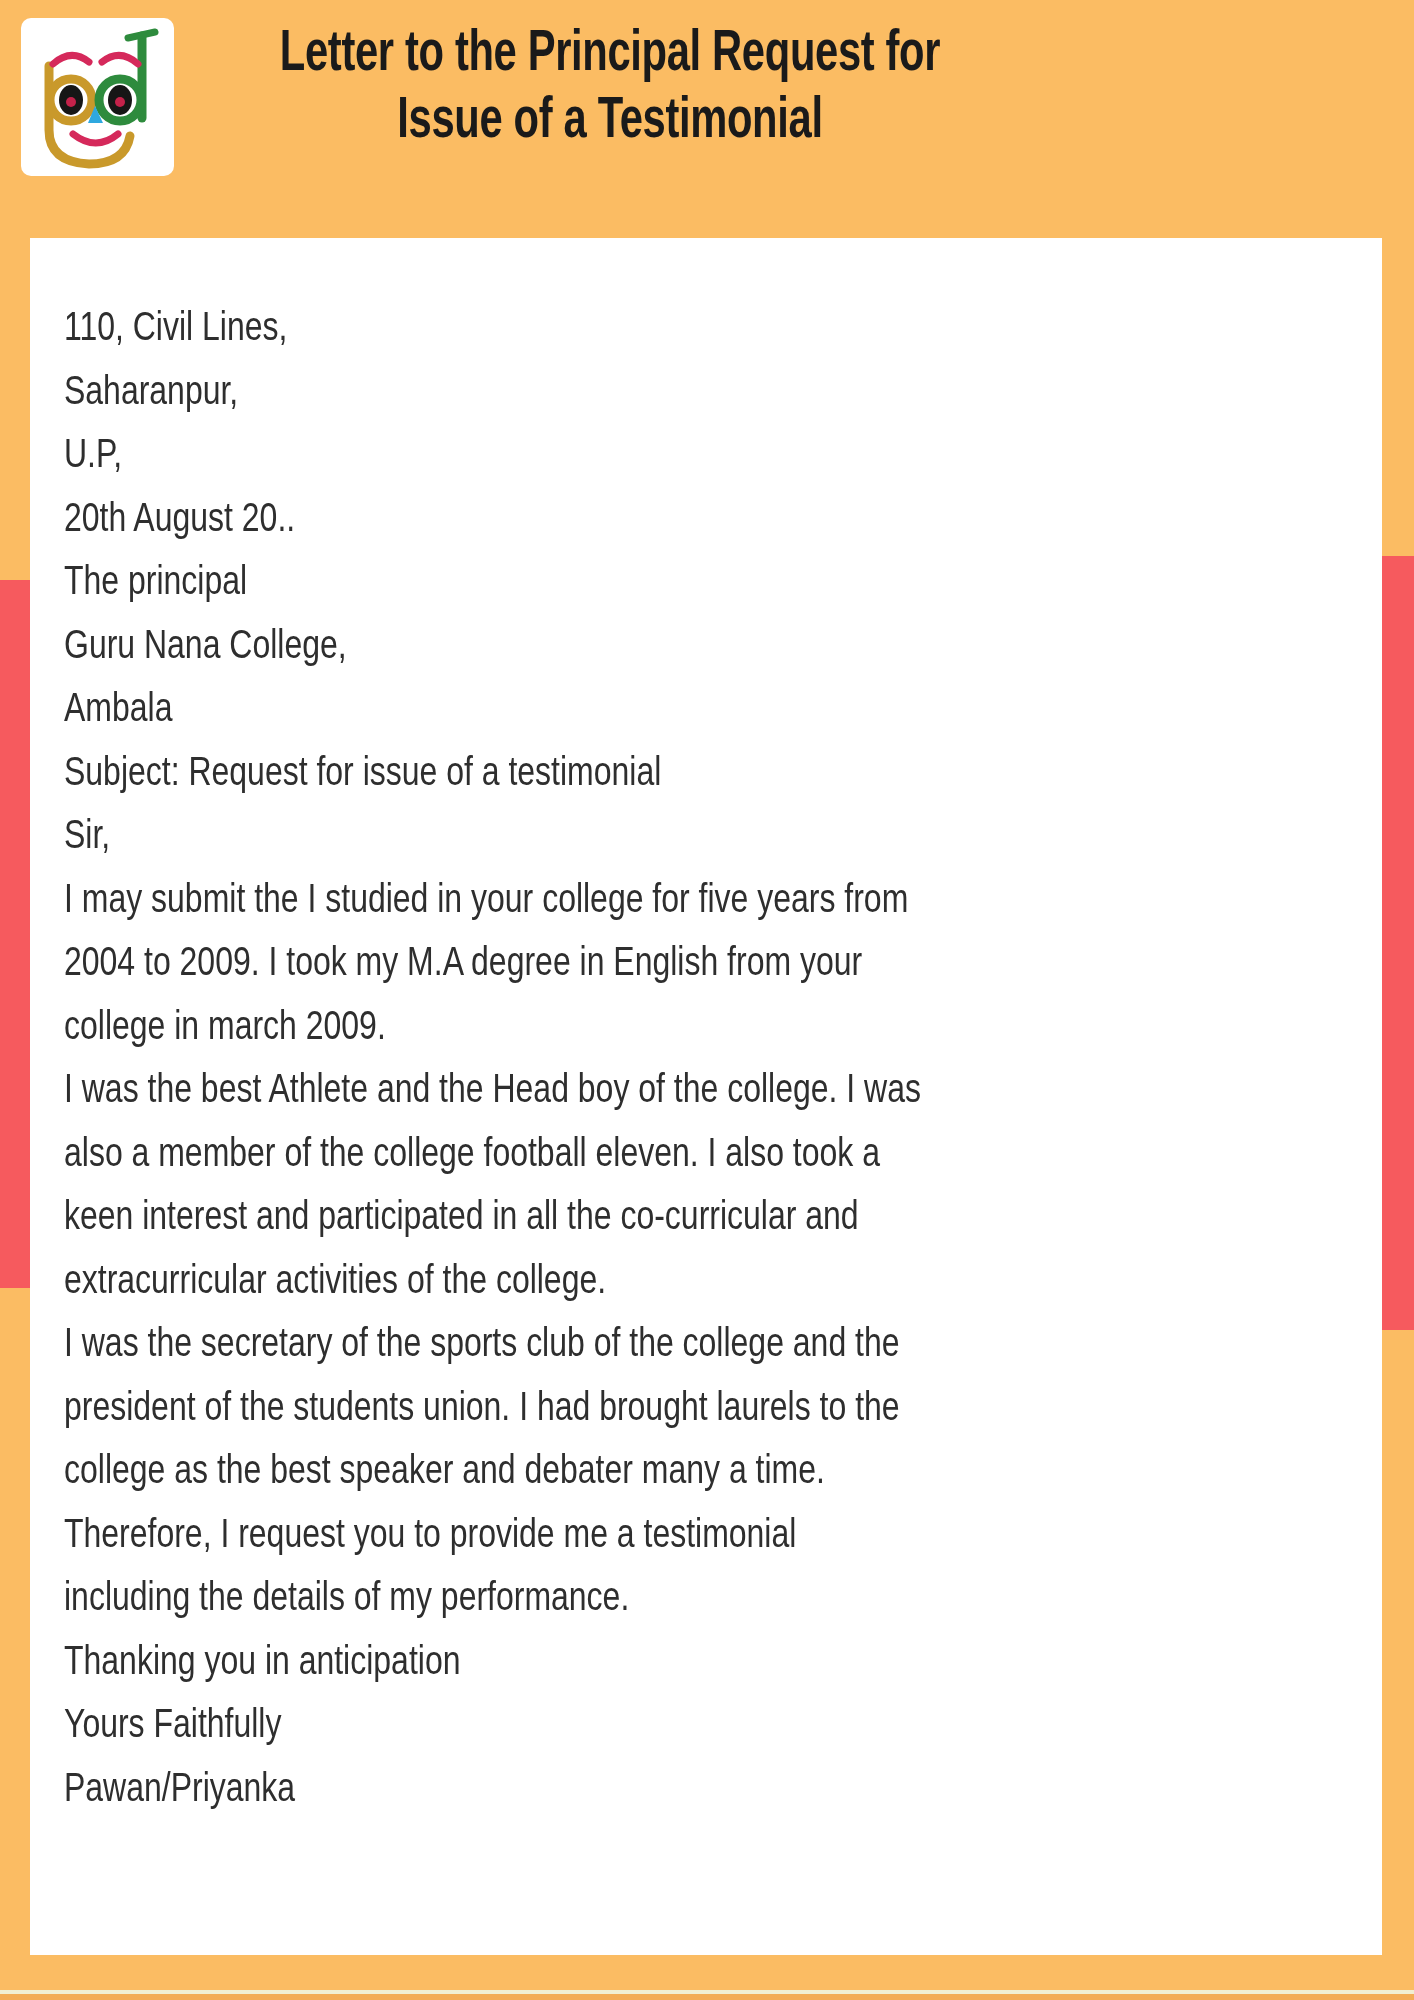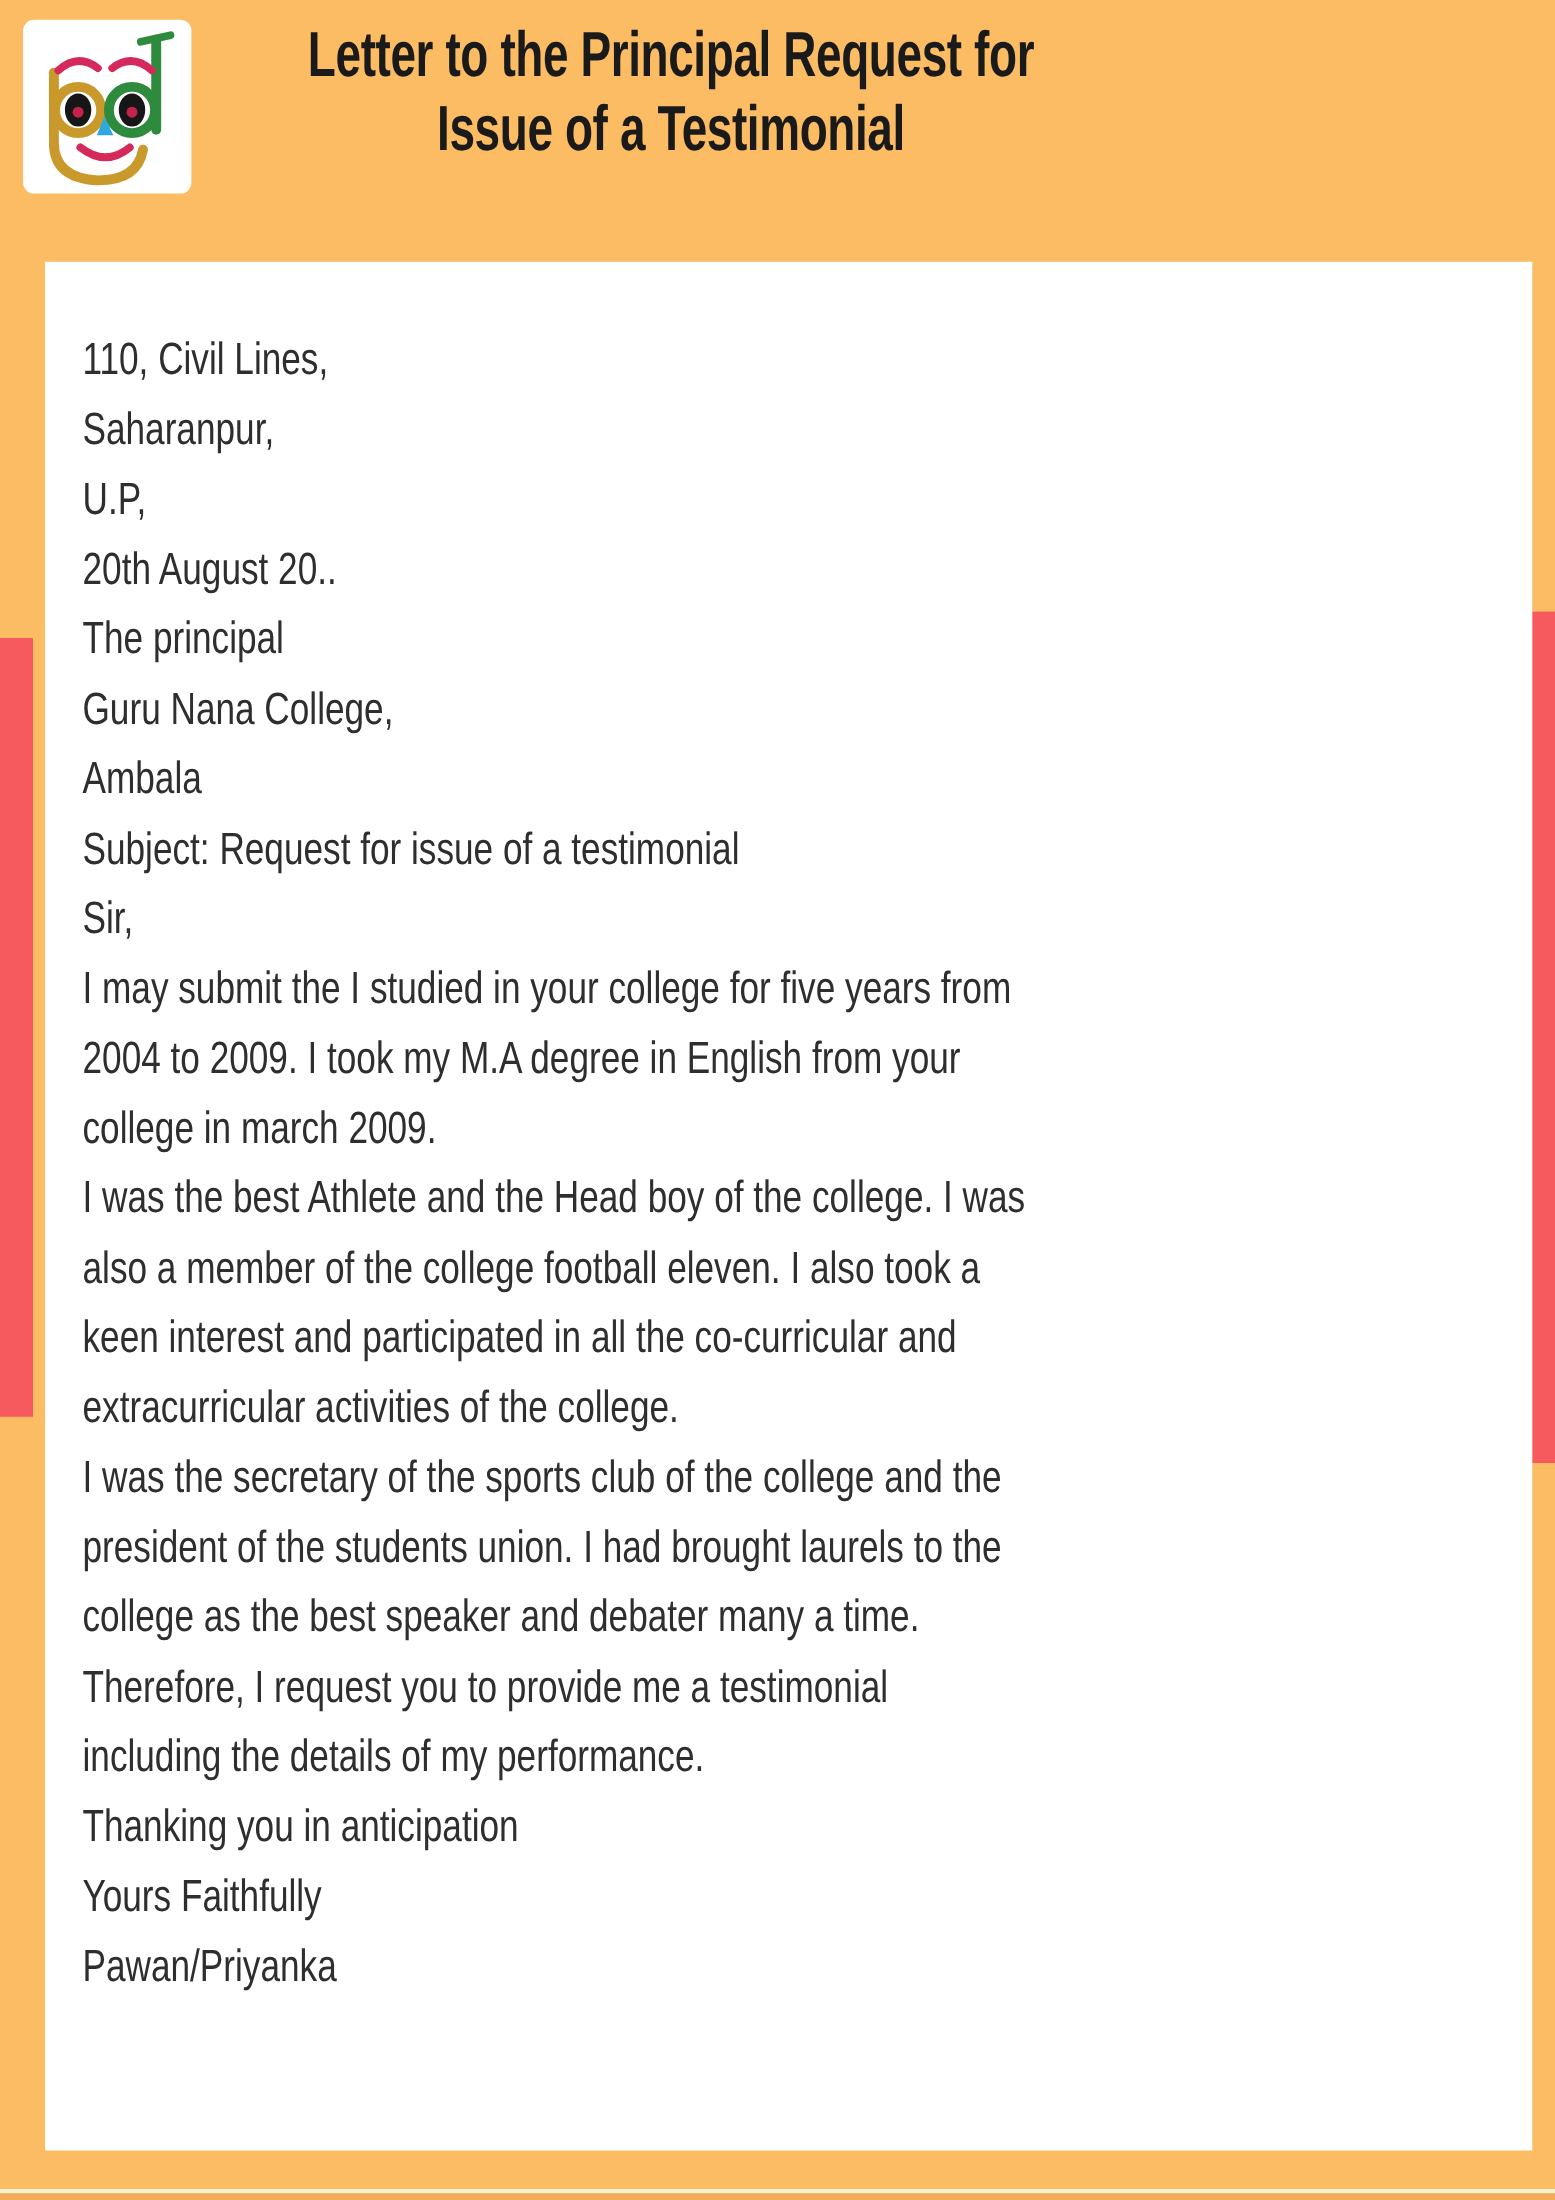--- a/index.html
+++ b/index.html
@@ -11,21 +11,20 @@
     font-family:"Liberation Sans","DejaVu Sans",sans-serif;
   }
   .accent-bar{position:absolute;}
   .accent-left{left:0;top:580px;width:30px;height:708px;background:#F65A5E;}
   .accent-right{left:1382px;top:556px;width:32px;height:774px;background:#F65A5E;}
   .bottom-light{position:absolute;left:0;top:1990px;width:1414px;height:4px;background:#F1EFD2;}
   .bottom-dark{position:absolute;left:0;top:1994px;width:1414px;height:6px;background:#F3AC55;}
   .card{
     position:absolute;left:30px;top:238px;width:1352px;height:1717px;
     background:#FFFFFF;
-    margin-left:11px;
   }
   .logo-box{
     position:absolute;left:21px;top:18px;width:153px;height:158px;
     background:#FFFFFF;border-radius:10px;
   }
   .logo-box svg{display:block;width:153px;height:158px;}
   .page-title{
     position:absolute;left:140px;top:16px;width:940px;
     text-align:center;
     font-size:58px;line-height:67px;font-weight:bold;

